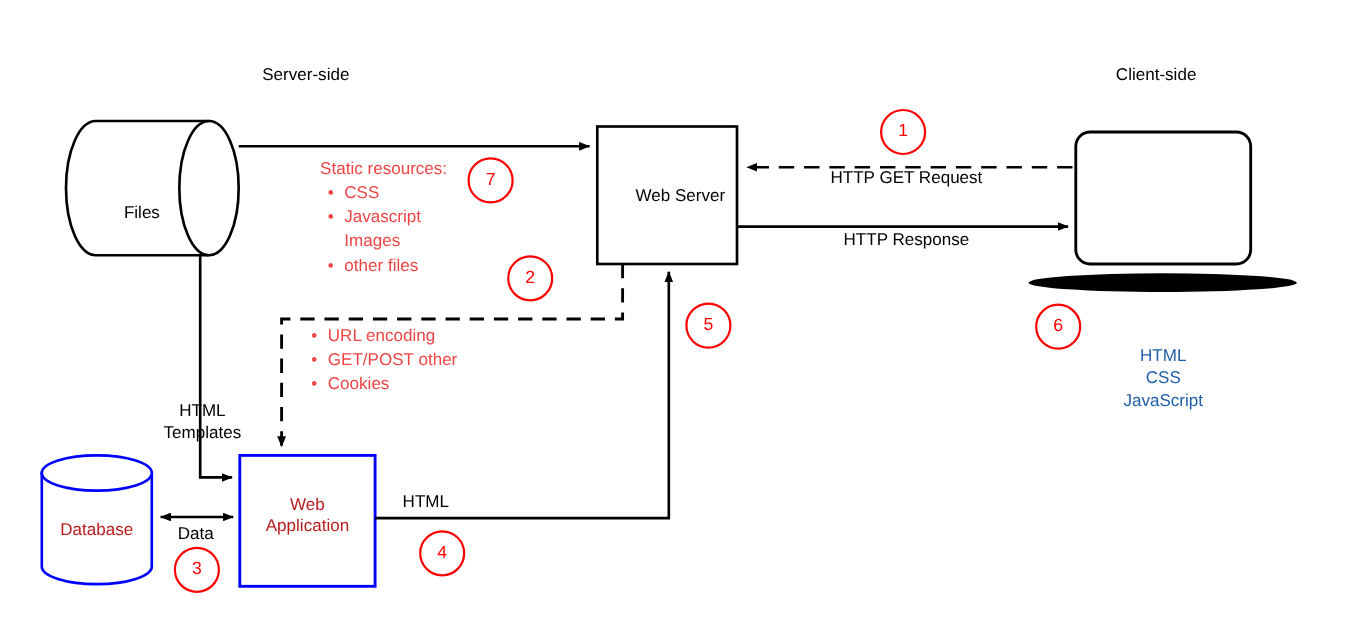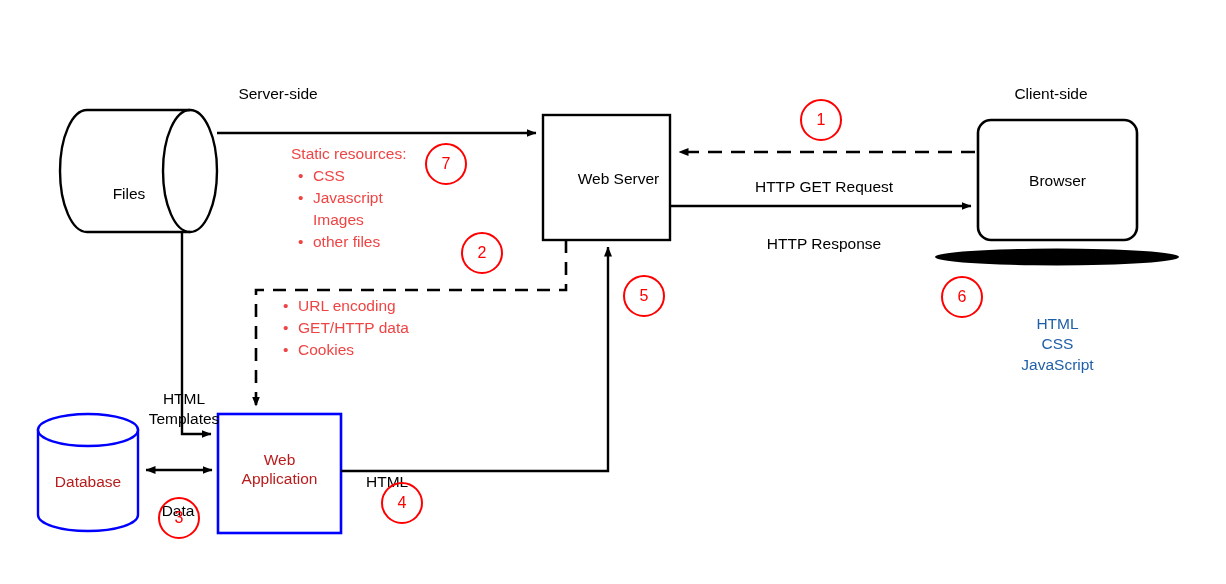--- a/index.html
+++ b/index.html
@@ -22,21 +22,20 @@
     width: 1226px;
     height: 584px;
   }
   .lbl {
     position: absolute;
     font-family: "Liberation Sans", sans-serif;
     font-size: 15.5px;
     color: #000000;
     white-space: nowrap;
     line-height: 1.28;
-    margin-top: 25px;
   }
   .lbl.center { text-align: center; }
   .node-text {
     position: absolute;
     font-family: "Liberation Sans", sans-serif;
     font-size: 15.5px;
     text-align: center;
     white-space: nowrap;
     line-height: 1.25;
   }
@@ -141,21 +140,20 @@
     <path d="M 256,290 L 256,290" fill="none" stroke="#000000" stroke-width="2.4"></path>
   </svg>
 
   <div class="lbl center" style="left:230px; top:59px; width:96px;">Server-side</div>
   <div class="lbl center" style="left:1005px; top:59px; width:92px;">Client-side</div>
 
   <div class="node-text" style="left:89px; top:161px; width:80px;margin-top:23px;">Files</div>
 
   <div class="node-text" style="left:543px; top:169px; width:151px;">Web Server</div>
 
-  <div class="node-text" style="left:978px; top:171px; width:159px;">Browser</div>
 
   <div class="node-text blue-text" style="left:38px; top:472px; width:100px;">Database</div>
 
   <div class="node-text blue-text" style="left:218px; top:450px; width:123px;">
     <div>Web</div>
     <div>Application</div>
   </div>
 
   <div class="bullets" style="left:291px; top:143px;">
     <div class="head">Static resources:</div>
@@ -163,21 +161,21 @@
       <li class="dot">CSS</li>
       <li class="dot">Javascript</li>
       <li>Images</li>
       <li class="dot">other files</li>
     </ul>
   </div>
 
   <div class="bullets" style="left:276px; top:295px;">
     <ul>
       <li class="dot">URL encoding</li>
-      <li class="dot">GET/HTTP data</li>
+      <li class="dot">GET/POST other</li>
       <li class="dot">Cookies</li>
     </ul>
   </div>
 
   <div class="lbl center" style="left:742px; top:152px; width:164px;">HTTP GET Request</div>
 
   <div class="lbl center" style="left:756px; top:209px; width:136px;">HTTP Response</div>
 
   <div class="lbl center" style="left:140px; top:364px; width:88px;">
     <div>HTML</div>

